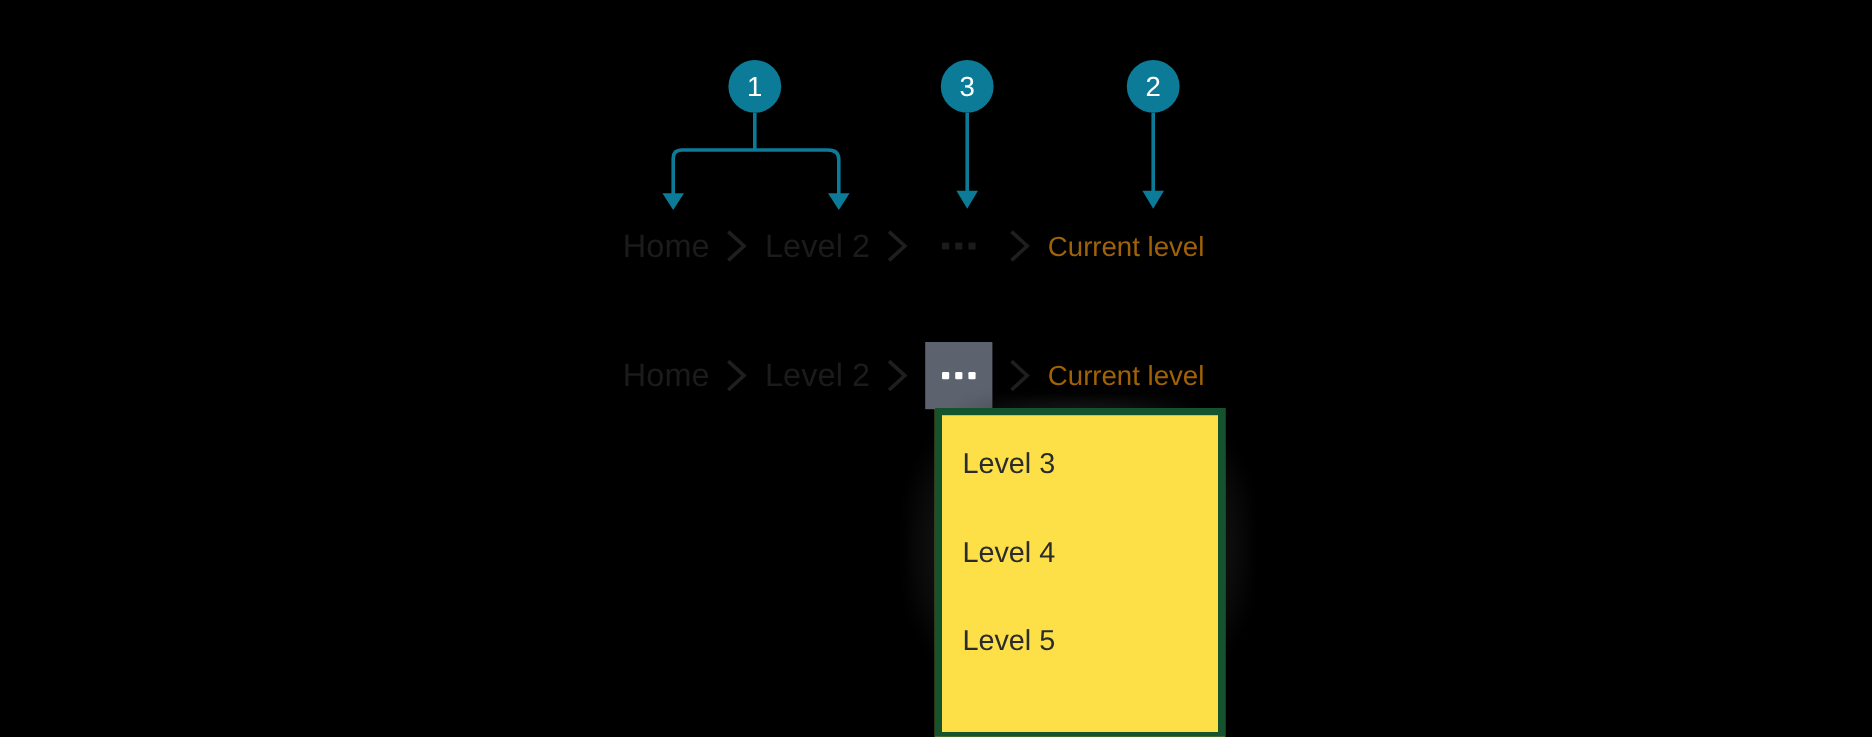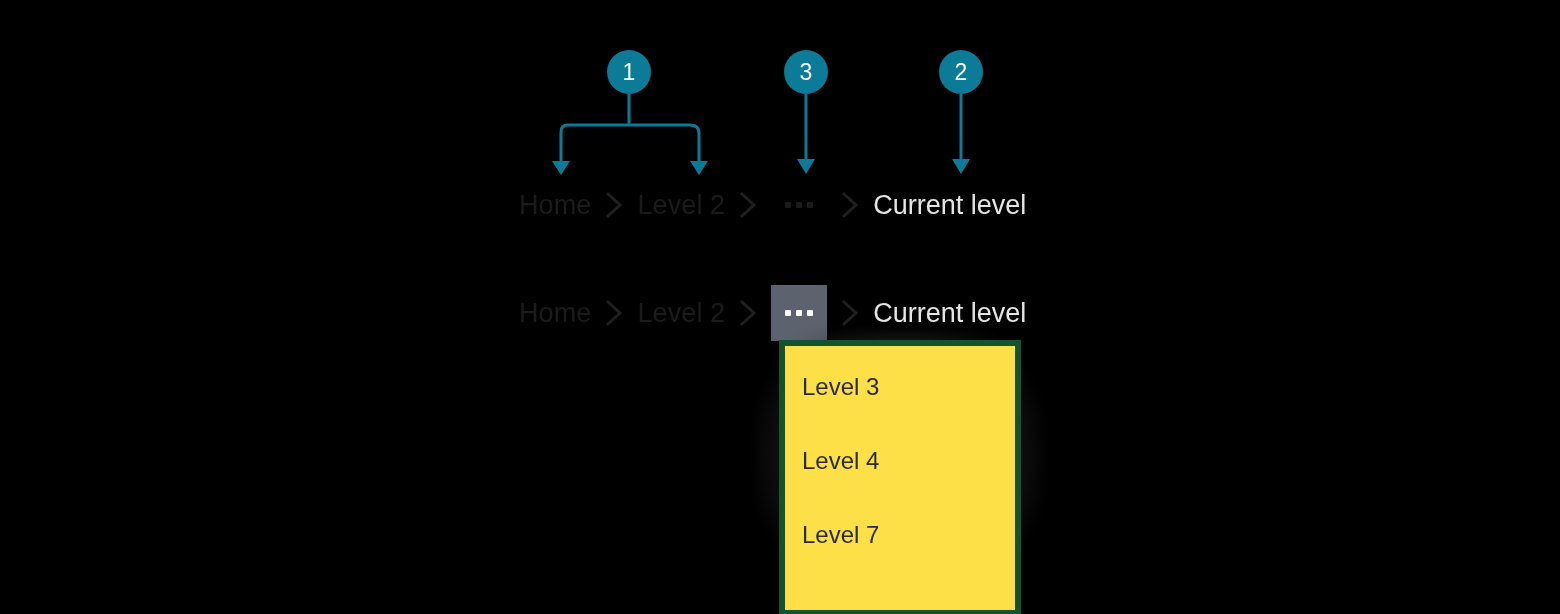--- a/index.html
+++ b/index.html
@@ -61,22 +61,22 @@
 
   .crumb-link {
     font-size: 27px;
     color: #1b1b1b;
     text-underline-offset: 5px;
     letter-spacing: 0.1px;
     line-height: 1;
     cursor: pointer;
   }
   .crumb-current {
-    font-size: 27px;
-    color: #e5e5e5;
+    font-size: 23px;
+    color: #a16207;
     text-decoration: none;
     line-height: 1;
   }
 
   .crumb-sep {
     display: inline-flex;
     align-items: center;
     justify-content: center;
     width: 46px;
     height: 56px;
@@ -235,16 +235,16 @@
       </svg>
     </span>
 
     <span class="crumb-current">Current level</span>
   </nav>
 
   <div class="flyout-shadow"></div>
   <div class="flyout">
     <div class="flyout-item">Level 3</div>
     <div class="flyout-item">Level 4</div>
-    <div class="flyout-item">Level 7</div>
+    <div class="flyout-item">Level 5</div>
   </div>
 
 </div>
 
 </body></html>

